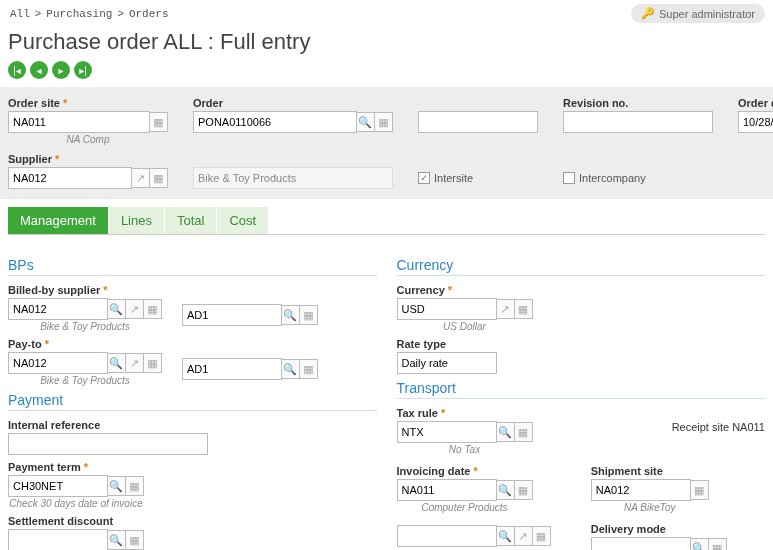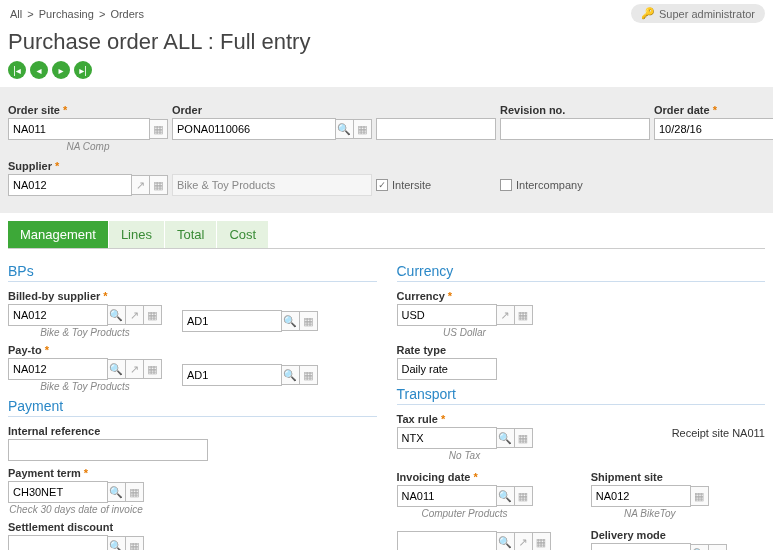--- a/index.html
+++ b/index.html
@@ -1,35 +1,35 @@
 <!DOCTYPE html>
 <html><head>
 <meta charset="utf-8">
 <style>
 * { box-sizing: border-box; margin: 0; padding: 0; }
 body { font-family: Arial, sans-serif; font-size: 12px; color: #333; background: #fff; width: 773px; }
 .topbar { display: flex; justify-content: space-between; align-items: center; padding: 4px 8px; }
 .breadcrumb { font-size: 11px; color: #555; }
-.breadcrumb span { margin: 0 2px; }
+.breadcrumb span { margin: 0 2px; font-family: Liberation Mono, monospace; }
 .user-pill { background: #e8e8e8; border-radius: 12px; padding: 3px 10px; font-size: 11px; color: #666; display: flex; align-items: center; gap: 4px; }
 .page-title { font-size: 22px; font-weight: 300; color: #444; padding: 2px 8px 6px; }
 .nav-circles { display: flex; gap: 4px; padding: 0 8px 8px; }
 .circle { width: 18px; height: 18px; border-radius: 50%; background: #3da838; display: flex; align-items: center; justify-content: center; color: #fff; font-size: 10px; cursor: pointer; }
-.header-panel { background: #ededed; padding: 17px 8px; display: grid; grid-template-columns: 160px 200px 120px 150px 120px; gap: 8px 4px; }
+.header-panel { background: #ededed; padding: 10px 8px; display: grid; grid-template-columns: 160px 200px 120px 150px 120px; gap: 8px 25px; }
 .hdr-field { display: flex; flex-direction: column; }
 .lbl { font-size: 11px; font-weight: bold; color: #333; margin-bottom: 2px; }
 .star::after { content: " *"; color: #e67a00; }
 .fin { display: flex; align-items: center; }
 .fin input { height: 22px; border: 1px solid #bbb; padding: 2px 4px; font-size: 11px; width: 100%; background: #fff; }
 .fin input[readonly] { background: #f6f6f6; color: #888; border-color: #ddd; }
 .icn { width: 18px; height: 20px; display: flex; align-items: center; justify-content: center; color: #aaa; font-size: 11px; border: 1px solid #bbb; border-left: none; background: #fafafa; cursor: pointer; flex-shrink: 0; }
 .hint { font-size: 10px; font-style: italic; color: #888; text-align: center; margin-top: 1px; }
 .chk { display: flex; align-items: center; gap: 4px; font-size: 11px; color: #555; margin-top: 14px; }
 .chk .box { width: 12px; height: 12px; border: 1px solid #999; background: #fff; display: flex; align-items: center; justify-content: center; font-size: 9px; color: #666; }
-.tabs { display: flex; border-bottom: 1px solid #ccc; margin: 8px 8px 0; text-align: center; }
+.tabs { display: flex; border-bottom: 1px solid #ccc; margin: 8px 8px 8px; text-align: center; }
 .tab { padding: 6px 12px; font-size: 13px; cursor: pointer; background: #e5f2e0; color: #3a8b36; border-right: 1px solid #fff; }
 .tab.active { background: #3da838; color: #fff; }
 .main { display: flex; padding: 8px; gap: 20px; }
 .col { flex: 1; }
 .section-title { color: #2b88c7; font-size: 14px; border-bottom: 1px solid #cde; padding-bottom: 2px; margin: 6px 0 8px; }
 .row { display: flex; gap: 20px; margin-bottom: 4px; }
 .fgroup { margin-bottom: 6px; }
 .slbl { font-size: 11px; font-weight: bold; color: #333; }
 .sin { margin-top: 2px; display: flex; align-items: center; }
 .sin input { height: 22px; border: 1px solid #bbb; padding: 2px 4px; font-size: 11px; background: #fff; }

